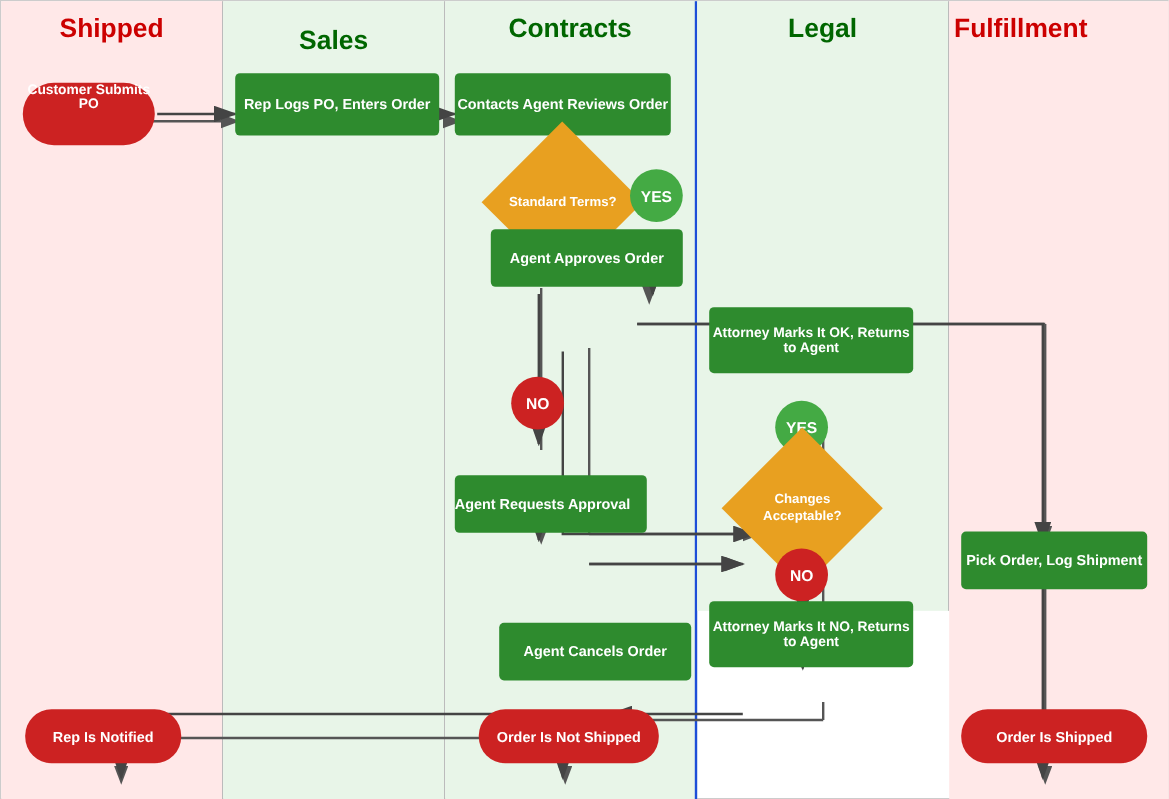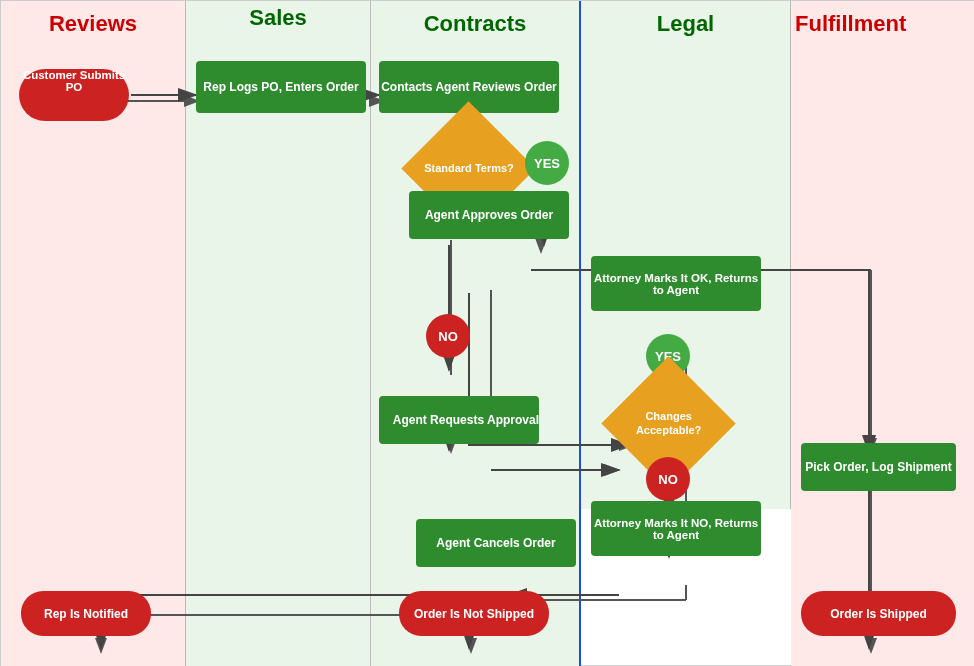--- a/index.html
+++ b/index.html
@@ -13,25 +13,25 @@
     }
   </style>
 </head>
 <body>
 
 <div class="flowchart-container">
 
   <div style="position:relative; width:974px; height:666px;">
 
     <div style="position:absolute; left:0; top:0; width:185px; height:666px; background:#ffe8e8; border-right:1px solid #bbb;">
-      <div style="text-align:center; padding:10px 4px; font-size:22px; font-weight:bold; color:#cc0000;">Reviews</div>
+      <div style="text-align:center; padding:10px 4px; font-size:22px; font-weight:bold; color:#cc0000;">Shipped</div>
     </div>
 
     <div style="position:absolute; left:185px; top:0; width:185px; height:666px; background:#e8f5e8; border-right:1px solid #bbb;">
-      <div style="text-align:center; padding:4px 4px; font-size:22px; font-weight:bold; color:#006600;">Sales</div>
+      <div style="text-align:center; padding:20px 4px; font-size:22px; font-weight:bold; color:#006600;">Sales</div>
     </div>
 
     <div style="position:absolute; left:370px; top:0; width:210px; height:666px; background:#e8f5e8; border-right:2px solid #1d4ed8;">
       <div style="text-align:center; padding:10px 4px; font-size:22px; font-weight:bold; color:#006600;">Contracts</div>
     </div>
 
     <div style="position:absolute; left:580px; top:0; width:210px; height:508px; background:#e8f5e8; border-right:1px solid #bbb;">
       <div style="text-align:center; padding:10px 4px; font-size:22px; font-weight:bold; color:#006600;">Legal</div>
     </div>
 
@@ -164,21 +164,21 @@
     </div>
 
     <div style="position:absolute; left:590px; top:255px; width:170px; height:55px; background:#2e8b2e; color:white; border-radius:4px; display:flex; align-items:center; justify-content:center; text-align:center; font-size:11.5px; font-weight:bold; z-index:20;">
       <span>Attorney Marks It OK, Returns to Agent</span>
     </div>
 
     <div style="position:absolute; left:645px; top:333px; width:44px; height:44px; background:#44aa44; color:white; border-radius:50%; display:flex; align-items:center; justify-content:center; font-size:13px; font-weight:bold; z-index:20;">
       <span>YES</span>
     </div>
 
-    <div style="position:absolute; left:378px; top:395px; width:160px; height:48px; background:#2e8b2e; color:white; border-radius:4px; display:flex; align-items:center; justify-content:flex-end; text-align:center; font-size:12px; font-weight:bold; z-index:20;">
+    <div style="position:absolute; left:378px; top:395px; width:160px; height:48px; background:#2e8b2e; color:white; border-radius:4px; display:flex; align-items:center; justify-content:flex-start; text-align:center; font-size:12px; font-weight:bold; z-index:20;">
       <span>Agent Requests Approval</span>
     </div>
 
     <div style="position:absolute; left:620px; top:375px; width:95px; height:95px; background:#e8a020; transform:rotate(45deg); z-index:20; display:flex; align-items:center; justify-content:center;">
       <div style="transform:rotate(-45deg); color:white; font-size:11px; font-weight:bold; text-align:center; line-height:1.3;">
         <span>Changes Acceptable?</span>
       </div>
     </div>
 
     <div style="position:absolute; left:645px; top:456px; width:44px; height:44px; background:#cc2222; color:white; border-radius:50%; display:flex; align-items:center; justify-content:center; font-size:13px; font-weight:bold; z-index:20;">

